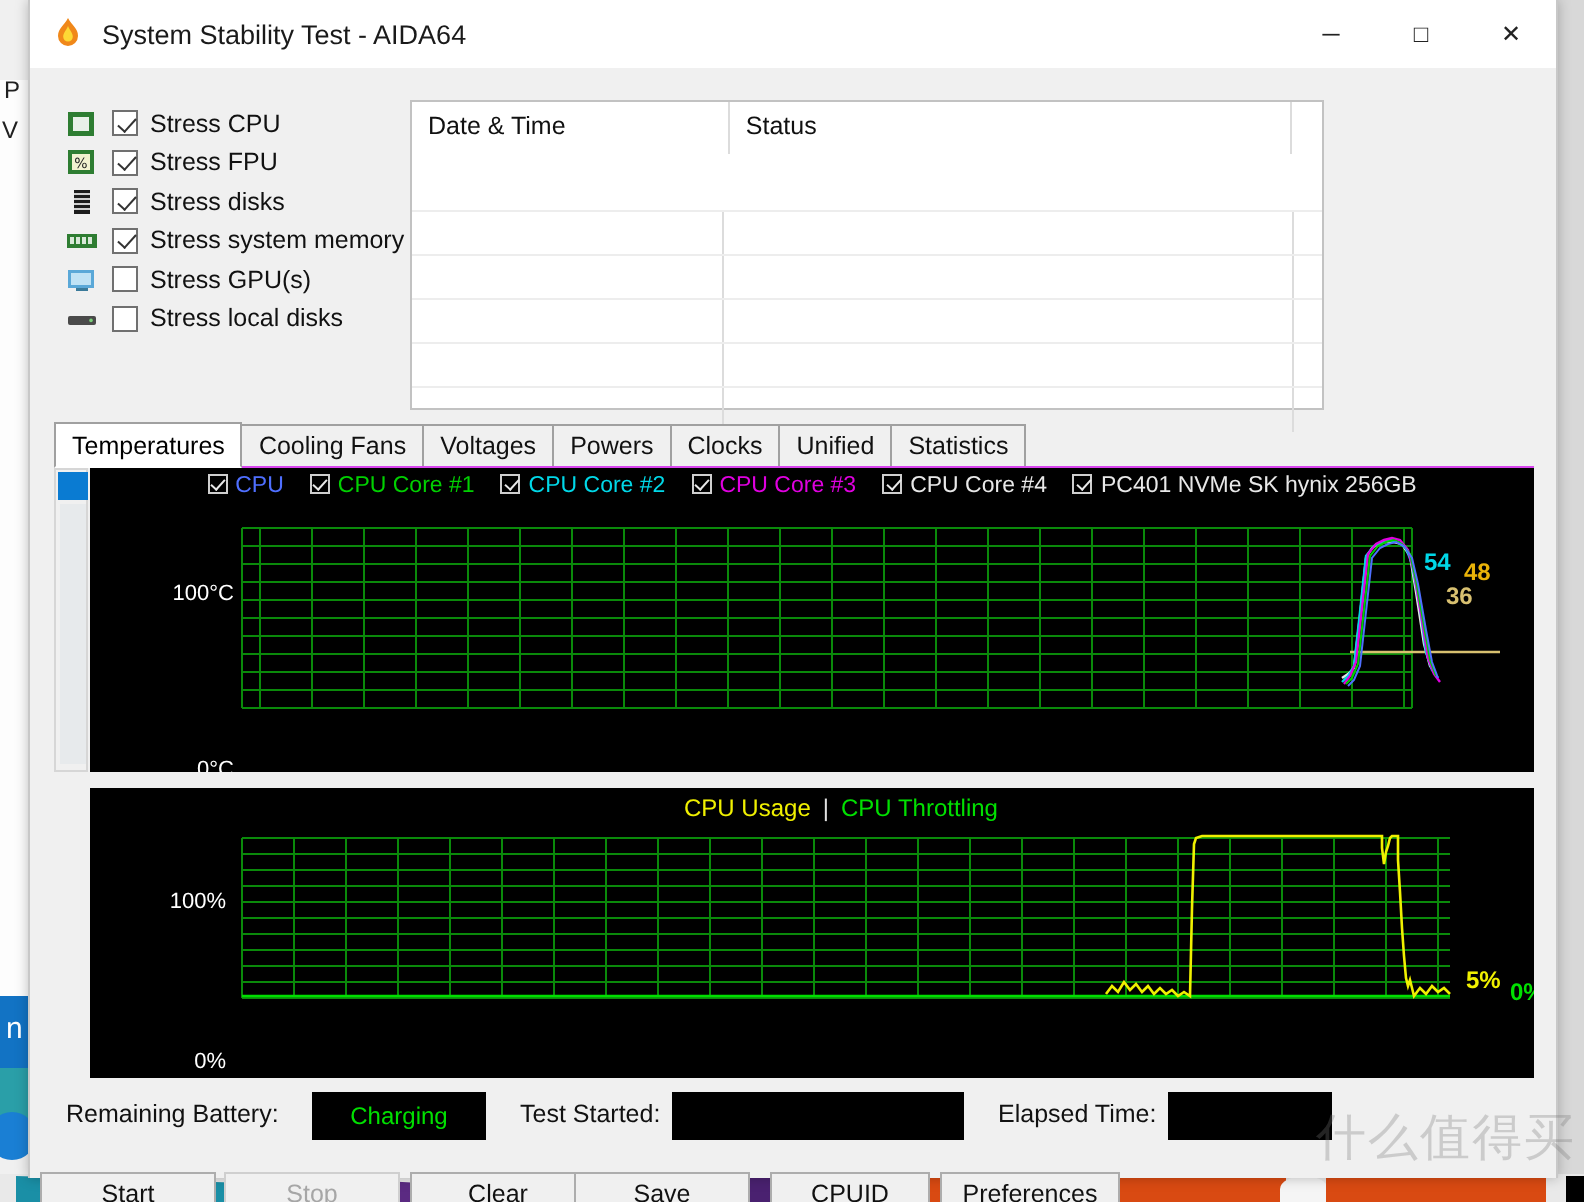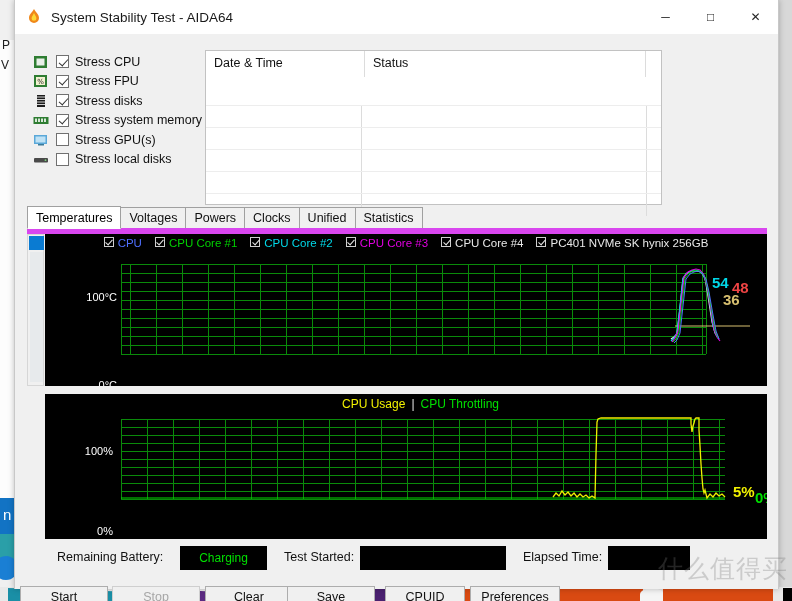--- a/index.html
+++ b/index.html
@@ -102,21 +102,21 @@
   .log-row {
     position: absolute; left: 0; width: 100%; height: 22px;
     border-top: 1px solid #ededed;
   }
   .log-row .div1 { position: absolute; left: 155px; top: 0; bottom: -1px; width: 1px; background: #dcdcdc; }
   .log-row .div2 { position: absolute; left: 440px; top: 0; bottom: -1px; width: 1px; background: #dcdcdc; }
 
   
   .tabstrip {
     position: absolute; left: 12px; top: 178px; width: 740px; height: 22px;
-    border-bottom: 6px solid #d946ef;
+    border-bottom: 1px solid #d946ef;
     display: flex; align-items: flex-end;
   }
   .tab {
     height: 21px; padding: 0 8px; font-size: 12.5px; color: #111;
     border: 1px solid #a0a0a0; border-bottom: none; background: #f0f0f0;
     display: flex; align-items: center; margin-right: -1px; position: relative;
   }
   .tab.active {
     background: #fff; height: 23px; z-index: 3; color: #000;
     border-bottom: 1px solid #fff; margin-bottom: -1px;
@@ -163,24 +163,24 @@
   .usage-title {
     position: absolute; left: 0; top: 2px; width: 100%; height: 16px;
     display: flex; align-items: center; justify-content: center; gap: 6px;
     font-size: 12px;
   }
 
   .axis-lab {
     position: absolute; color: #fff; font-size: 11px;
     font-family: "Liberation Sans", sans-serif; text-align: right; margin-top: 32px;
   }
-  .val-lab { position: absolute; font-size: 15px; font-weight: bold; }
-
-  
-  .status-row { position: absolute; left: 18px; top: 512px; width: 730px; height: 26px; margin-left: 24px; }
+  .val-lab { position: absolute; font-size: 12px; font-weight: bold; }
+
+  
+  .status-row { position: absolute; left: 18px; top: 512px; width: 730px; height: 26px; }
   .st-cap { position: absolute; font-size: 12.5px; color: #111; top: 4px; }
   .st-box {
     position: absolute; background: #000; top: 0; height: 24px;
     display: flex; align-items: center; justify-content: center;
     font-size: 12px;
   }
 
   
   .btn-row { position: absolute; left: 0; top: 552px; width: 100%; height: 30px; }
   .btn {
@@ -352,20 +352,21 @@
             </div>
           <div class="log-row" style="top:116px;">
               <div class="div1"></div>
               <div class="div2"></div>
             </div>
         </div>
       </div>
 
       <div class="tabstrip">
         <div class="tab active">Temperatures</div>
+        <div class="tab">Cooling Fans</div>
         <div class="tab">Voltages</div>
         <div class="tab">Powers</div>
         <div class="tab">Clocks</div>
         <div class="tab">Unified</div>
         <div class="tab">Statistics</div>
       </div>
 
       <div class="panel-area">
 
         <div class="scroll-track">
@@ -453,21 +454,21 @@
 
             <polyline points="627,108 630,104 633,97 636,70 639,43 643,38 647,36 651,35 655,36 659,41 662,52 666,76 669,95 672,103 675,107" fill="none" stroke="#e000e0" stroke-width="1.2"></polyline>
 
             <polyline points="628,108 631,105 634,98 637,71 640,44 644,39 648,37 652,36 656,38 660,43 663,56 667,79 670,96 673,104" fill="none" stroke="#00d000" stroke-width="1"></polyline>
 
             <polyline points="629,109 632,106 635,99 638,72 641,45 645,40 649,38 653,37 657,39 661,45 664,58 668,81 671,97 674,105" fill="none" stroke="#4f6fff" stroke-width="1"></polyline>
           </svg>
 
           <div class="val-lab" style="left:703px; top:267px; color:#00d8e8;"></div>
           <div class="val-lab" style="left:667px; top:40px; color:#00d8e8;">54</div>
-          <div class="val-lab" style="left:687px; top:45px; color:#ef4444;">48</div>
+          <div class="val-lab" style="left:687px; top:45px; color:#eab308;">48</div>
           <div class="val-lab" style="left:678px; top:57px; color:#d8c070;">36</div>
         </div>
 
         <div class="graph usage">
           <div class="usage-title">
             <span style="color:#f0f000;padding-left:29px;">CPU Usage</span>
             <span style="color:#e0e0e0;">|</span>
             <span style="color:#00e000;">CPU Throttling</span>
           </div>
 

